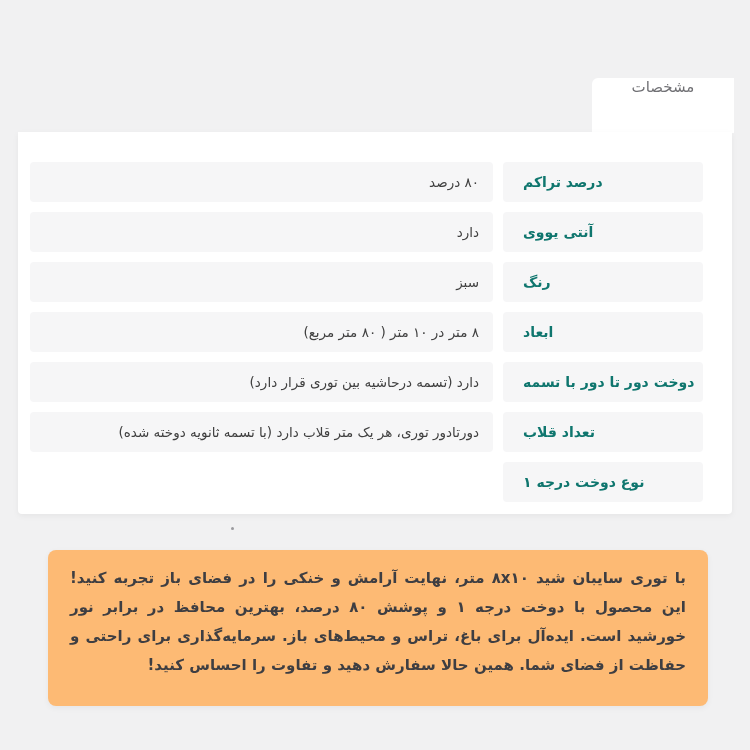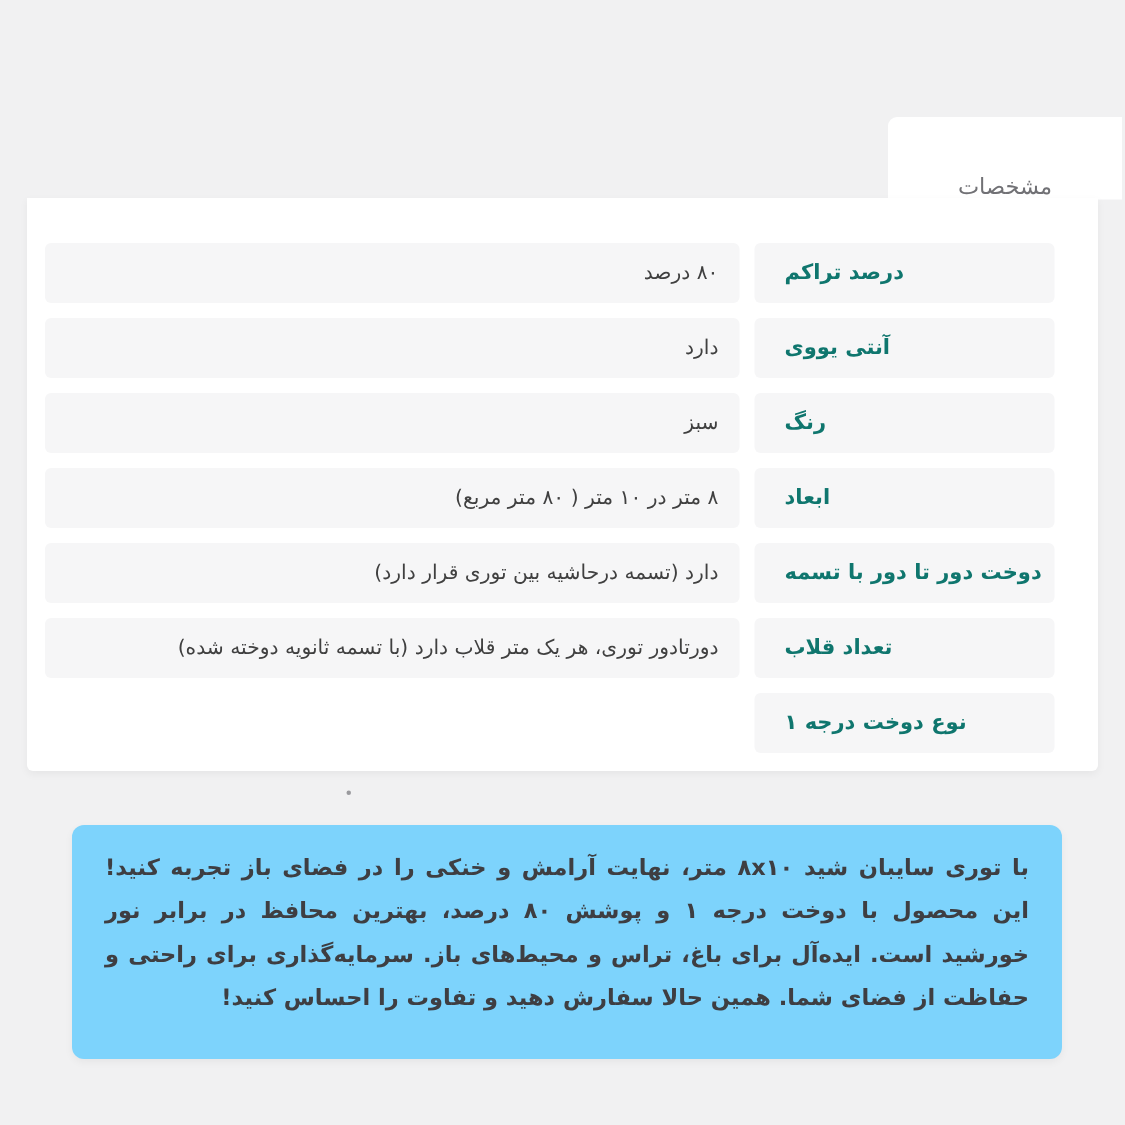--- a/index.html
+++ b/index.html
@@ -8,24 +8,24 @@
     background:#f1f1f2;
     font-family:"DejaVu Sans",sans-serif;
     direction:rtl;
     position:relative;
     overflow:hidden;
   }
   
   .spec-tab{
     position:absolute;
     left:592px;top:78px;
-    width:156px;height:55px;
+    width:142px;height:55px;
     background:#ffffff;
     border-radius:6px 0 0 0;
-    display:flex;align-items:flex-end;justify-content:center;
+    display:flex;align-items:flex-start;justify-content:center;
   }
   .spec-tab span{
     font-size:15px;color:#717175;
     letter-spacing:0;
   }
   
   .spec-card{
     position:absolute;
     left:18px;top:132px;
     width:714px;height:382px;
@@ -70,21 +70,21 @@
     left:231px;top:527px;
     width:3px;height:3px;
     border-radius:50%;
     background:#9a9a9e;
   }
   
   .desc-card{
     position:absolute;
     left:48px;top:550px;
     width:660px;height:156px;
-    background:#7dd3fc;
+    background:#fdba74;
     border-radius:8px;
     box-shadow:0 2px 6px rgba(0,0,0,0.05);
     box-sizing:border-box;
     padding:14px 22px 0 22px;
   }
   .desc-card p{
     margin:0;
     font-size:15px;
     font-weight:bold;
     color:#3e3e42;

